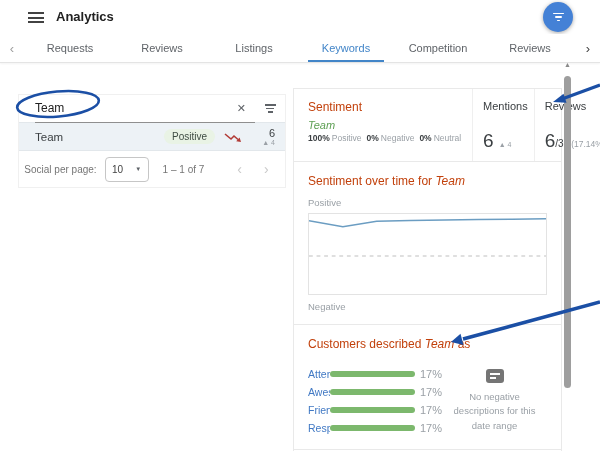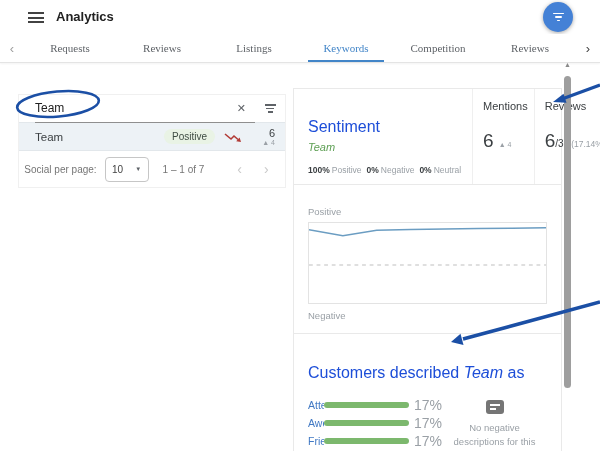--- a/index.html
+++ b/index.html
@@ -9,21 +9,21 @@
   .hamburger{position:absolute;left:28px;top:12px;width:16px;height:11px;cursor:pointer;}
   .hamburger i{display:block;height:2px;background:#424242;margin-bottom:2.5px;}
   .app-title{position:absolute;left:56px;top:9px;font-size:13px;font-weight:bold;color:#212121;}
   .fab{position:absolute;left:543px;top:2px;width:30px;height:30px;border-radius:50%;background:#4481d6;box-shadow:0 1px 4px rgba(0,0,0,.35);display:flex;flex-direction:column;align-items:center;justify-content:center;cursor:pointer;}
   .fab i{display:block;height:1.6px;background:#fff;margin:1px 0;border-radius:1px;}
   .fab i:nth-child(1){width:11px;}.fab i:nth-child(2){width:7px;}.fab i:nth-child(3){width:3px;}
   
   .tabbar{position:absolute;top:34px;left:0;right:0;height:28px;background:#fff;border-bottom:1px solid #e4e4e4;display:flex;align-items:stretch;box-shadow:0 1px 2px rgba(0,0,0,.05);}
   .tab-chevron{width:24px;display:flex;align-items:center;justify-content:center;font-size:13px;cursor:pointer;}
   .tab-chevron.left{color:#9e9e9e;}.tab-chevron.right{color:#424242;}
-  .tabs{flex:1;display:flex;font-family:Liberation Serif, serif;}
+  .tabs{flex:1;display:flex;}
   .tab{flex:1;display:flex;align-items:center;justify-content:center;font-size:11px;color:#5f6368;position:relative;cursor:pointer;white-space:nowrap;}
   .tab.active{color:#4285c8;}
   .tab.active::after{content:"";position:absolute;bottom:0;left:9%;width:82%;height:2px;background:#4285c8;}
   
   .left-card{position:absolute;left:18px;top:94px;width:266px;background:#fff;border:1px solid #f0f0f0;}
   .search-row{display:flex;align-items:center;height:27px;padding-left:16px;}
   .search-field{flex:1;display:flex;align-items:center;border-bottom:1px solid #8f8f8f;height:100%;}
   .search-value{flex:1;font-size:12px;color:#212121;}
   .clear-btn{font-size:11px;color:#5f6368;padding:0 9px;cursor:pointer;}
   .sort-btn{width:30px;display:flex;flex-direction:column;align-items:center;justify-content:center;cursor:pointer;}
@@ -39,46 +39,46 @@
   .paginator{height:36px;display:flex;align-items:center;justify-content:center;font-size:10px;color:#757575;}
   .pp-label{margin-right:8px;}
   .pp-select{width:42px;height:23px;border:1px solid #c6c6c6;border-radius:4px;display:flex;align-items:center;justify-content:center;gap:12px;color:#424242;cursor:pointer;margin-right:14px;}
   .pp-caret{font-size:6px;color:#5f6368;}
   .pp-range{margin-right:22px;}
   .pg-btn{color:#c9c9c9;font-size:14px;padding:0 11px;cursor:pointer;}
   
   .right-card{position:absolute;left:293px;top:88px;width:267px;background:#fff;border:1px solid #e9e9e9;border-bottom:none;}
   .section{border-bottom:1px solid #e9e9e9;}
   .sec-pad{padding:12px 14px;}
-  .sec-title{font-size:16px;color:#1d4ed8;margin-top:18px;}
+  .sec-title{font-size:12px;color:#c2410c;}
   .kw-italic{font-style:italic;}
   .summary{display:flex;}
   .sum-main{flex:1;padding:11px 6px 9px 14px;}
   .kw-green{color:#5fa055;font-style:italic;font-size:11px;margin-top:5px;}
-  .breakdown{font-size:8.5px;margin-top:12px;white-space:nowrap;}
+  .breakdown{font-size:8.5px;margin-top:2px;white-space:nowrap;}
   .breakdown .pct{font-weight:bold;color:#3c4043;margin-right:2px;}
   .breakdown .lbl{color:#9aa0a6;margin-right:5px;}
   .sum-col{border-left:1px solid #efefef;padding:11px 6px 9px 10px;}
   .sum-col.mentions{width:48px;}
   .sum-col.reviews{width:72px;}
   .sum-label{font-size:11px;color:#3c4043;margin-bottom:18px;}
   .big-num{font-size:19px;font-weight:400;color:#3c4043;}
   .delta{font-size:7px;color:#9aa0a6;margin-left:5px;}
   .rev-total{font-size:10px;color:#3c4043;}
   .rev-share{font-size:8.5px;color:#9aa0a6;margin-left:2px;}
   .axis-label{font-size:9.5px;color:#9aa0a6;margin:9px 0 5px;}
   .axis-label.bottom{margin:6px 0 0;}
   .chart-box{border:1px solid #e3e3e3;height:80px;}
   .chart-box svg{display:block;width:100%;height:100%;}
   .desc-body{display:flex;margin-top:14px;}
   .bars{width:134px;}
   .bar-row{display:flex;align-items:center;height:18px;}
   .bar-label{width:47px;font-size:10.5px;color:#4179c4;white-space:nowrap;overflow:hidden;cursor:pointer;}
   .bar{height:6px;border-radius:3px;background:#7cb86d;margin-right:5px;flex:none;}
-  .bar-pct{font-size:14px;color:#9aa0a6;}
+  .bar-pct{font-size:11px;color:#9aa0a6;}
   .empty-state{flex:1;display:flex;flex-direction:column;align-items:center;justify-content:center;text-align:center;padding:0 4px;}
   .empty-icon{width:18px;height:14px;background:#757575;border-radius:3px;position:relative;margin-bottom:7px;}
   .empty-icon::before{content:"";position:absolute;left:4px;top:4px;width:10px;height:1.6px;background:#fff;}
   .empty-icon::after{content:"";position:absolute;left:4px;top:8px;width:6px;height:1.6px;background:#fff;}
   .empty-text{font-size:9.5px;color:#9aa0a6;line-height:1.5;}
   .wrote{padding:13px 14px 24px;}
   
   .scroll-up{position:absolute;left:564px;top:61px;font-size:7px;color:#8a8a8a;}
   .scroll-thumb{position:absolute;left:564px;top:76px;width:7px;height:312px;background:#9e9e9e;border-radius:4px;cursor:pointer;}
   
@@ -164,20 +164,21 @@
         <div class="sum-label">Mentions</div>
         <span class="big-num">6</span><span class="delta">▲ 4</span>
       </div>
       <div class="sum-col reviews">
         <div class="sum-label">Reviews</div>
         <span class="big-num">6</span><span class="rev-total">/35</span><span class="rev-share">(17.14%)</span>
       </div>
     </div>
 
     <div class="section sec-pad">
+      <div class="sec-title"><span>Sentiment over time for </span><span class="kw-italic">Team</span></div>
       <div class="axis-label">Positive</div>
       <div class="chart-box">
         <svg viewBox="0 0 250 80" preserveAspectRatio="none">
           <line x1="0" y1="42" x2="250" y2="42" stroke="#bdbdbd" stroke-width="1" stroke-dasharray="4,4"></line>
           <polyline id="sent-line" fill="none" stroke="#6b9dc2" stroke-width="1.5" points="0.0,6.8 35.7,12.8 71.4,7.2 107.1,6.4 142.9,6.0 178.6,5.6 214.3,5.2 250.0,4.8"></polyline>
         </svg>
       </div>
       <div class="axis-label bottom">Negative</div>
     </div>
 

